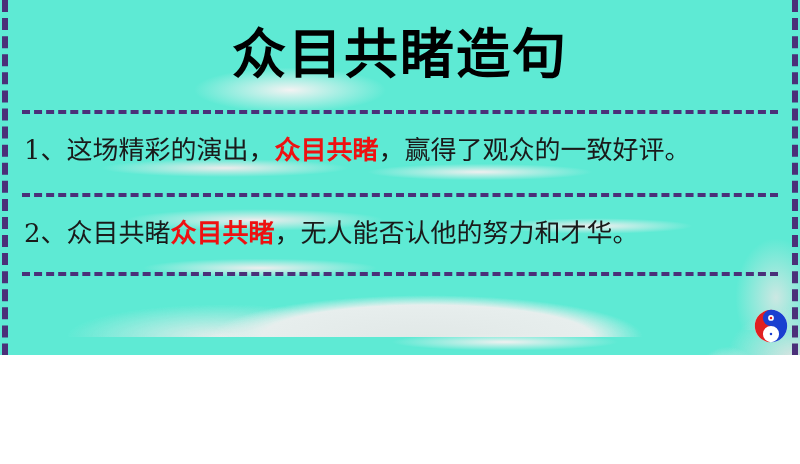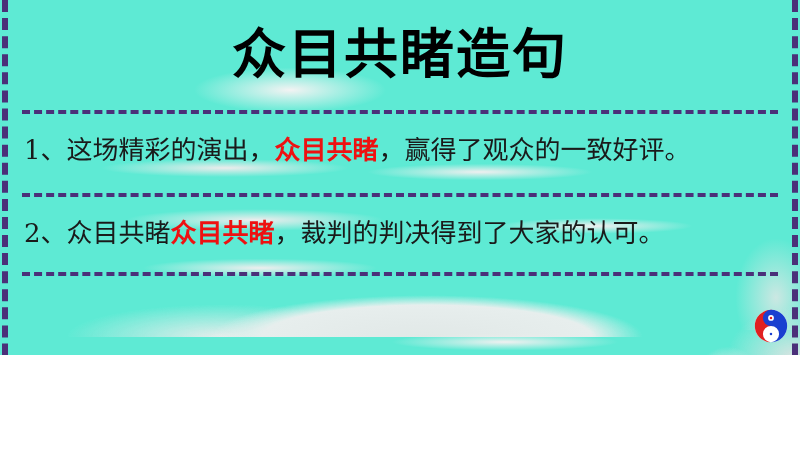--- a/index.html
+++ b/index.html
@@ -208,21 +208,21 @@
   <div class="sep" style="top:110px;"></div>
   <div class="sep" style="top:193px;"></div>
   <div class="sep" style="top:272px;"></div>
   <div class="sep" style="top:389px;"></div>
 
   <div class="sentence s1">
     <span>1、</span><span>这场精彩的演出，</span><span class="hl">众目共睹</span><span>，赢得了观众的一致好评。</span>
   </div>
 
   <div class="sentence s2">
-    <span>2、</span><span>众目共睹</span><span class="hl">众目共睹</span><span>，裁判的判决得到了大家的认可。</span>
+    <span>2、</span><span>众目共睹</span><span class="hl">众目共睹</span><span>，无人能否认他的努力和才华。</span>
   </div>
 
 
   <div class="logo">
     <svg class="logo-mark" viewBox="0 0 40 40">
       <circle cx="20" cy="20" r="19" fill="#ffffff"></circle>
       <path d="M20 1 A19 19 0 0 0 20 39 A9.5 9.5 0 0 1 20 20 A9.5 9.5 0 0 0 20 1 Z" fill="#e02020"></path>
       <path d="M20 1 A19 19 0 0 1 20 39 A9.5 9.5 0 0 0 20 20 A9.5 9.5 0 0 1 20 1 Z" fill="#1a3fd0"></path>
       <circle cx="20" cy="10.5" r="3.4" fill="#ffffff"></circle>
       <circle cx="20" cy="10.5" r="1.5" fill="#e02020"></circle>

